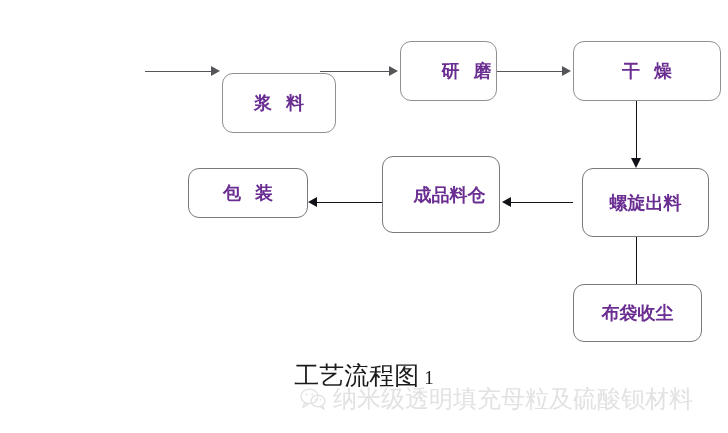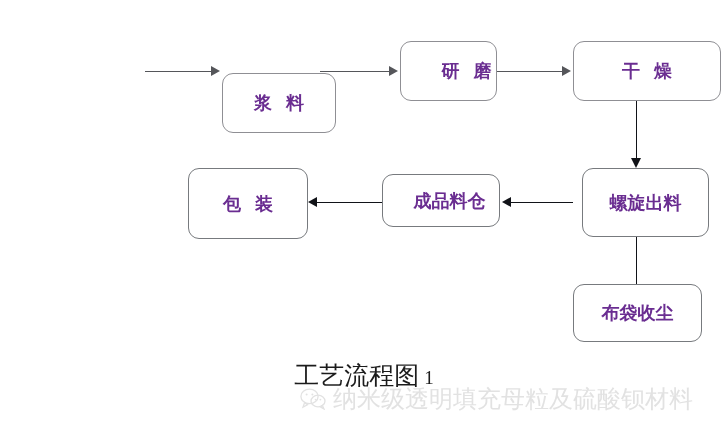--- a/index.html
+++ b/index.html
@@ -130,23 +130,23 @@
 
   <div class="hline" style="left:320px; top:71px; width:69px;"></div>
   <div class="arrow right" style="left:389px; top:66px;"></div>
 
   <div class="hline" style="left:497px; top:71px; width:65px;"></div>
   <div class="arrow right" style="left:562px; top:66px;"></div>
 
   <div class="vline" style="left:636px; top:101px; height:58px;"></div>
   <div class="arrow down" style="left:631px; top:158px;"></div>
 
-  <div class="node dark spaced" style="left:188px; top:168px; width:120px; height:71px;">包装</div>
+  <div class="node dark spaced" style="left:188px; top:168px; width:120px; height:50px;">包装</div>
 
-  <div class="node dark" style="left:382px; top:174px; width:118px; height:53px;padding-left:17px;">成品料仓</div>
+  <div class="node dark" style="left:382px; top:156px; width:118px; height:77px;padding-left:17px;">成品料仓</div>
 
   <div class="node dark" style="left:573px; top:168px; width:127px; height:69px;margin-left:9px;">螺旋出料</div>
 
   <div class="hline blk" style="left:511px; top:202px; width:62px;"></div>
   <div class="arrow left" style="left:502px; top:197px;"></div>
 
   <div class="hline blk" style="left:317px; top:202px; width:65px;"></div>
   <div class="arrow left" style="left:308px; top:197px;"></div>
 
   <div class="vline" style="left:636px; top:237px; height:50px;"></div>

